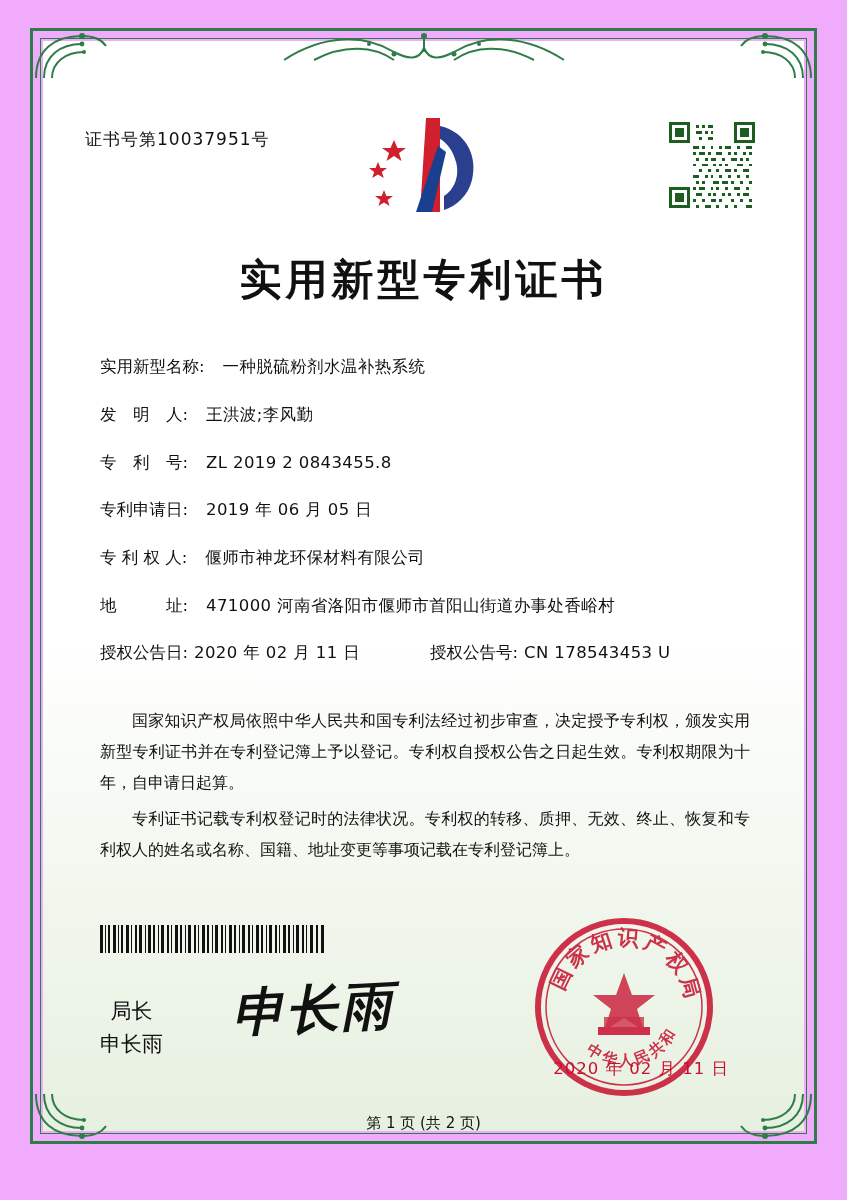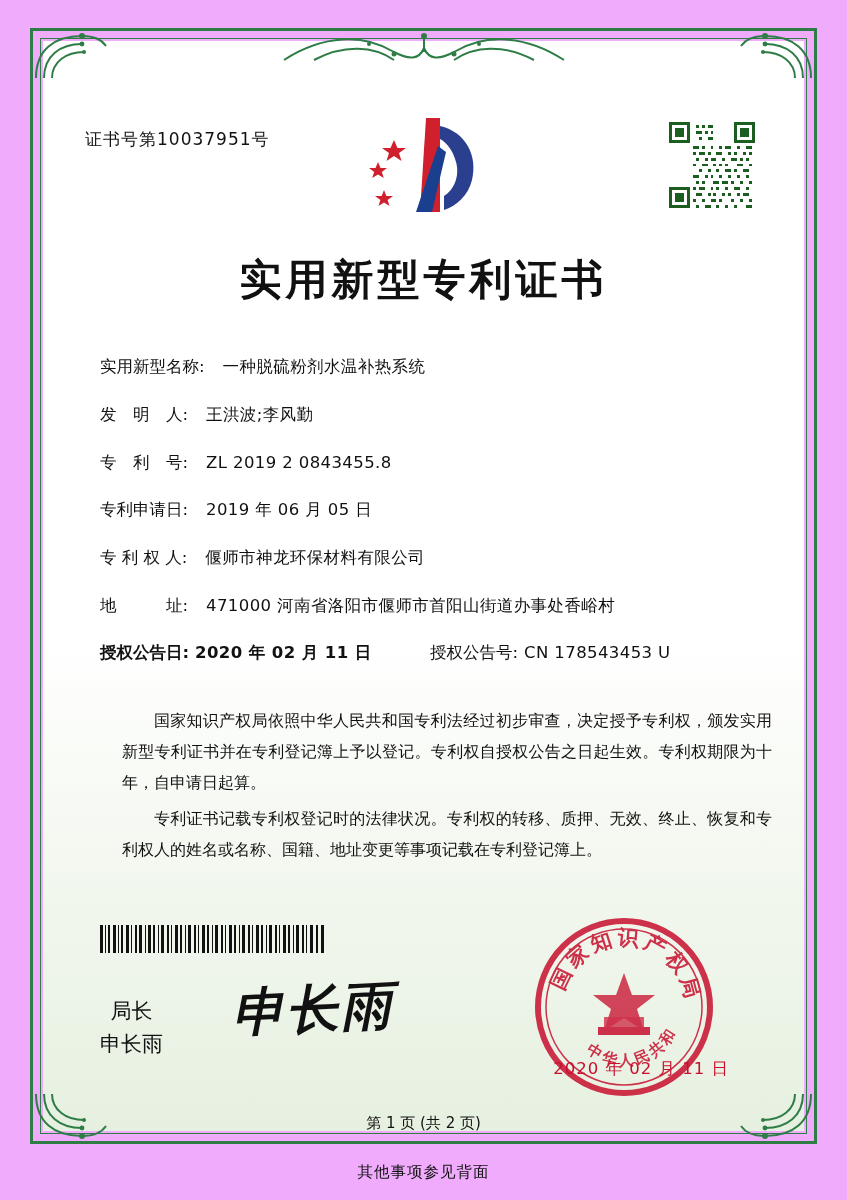--- a/index.html
+++ b/index.html
@@ -98,30 +98,29 @@
     white-space:nowrap;
     letter-spacing:0px;
   }
   .f-val{
     margin-left:6px;
     flex:1 1 auto;
     letter-spacing:0.4px;
   }
   .row-split{display:flex;align-items:baseline;margin-bottom:23px;font-size:16.5px;color:#111;}
   .row-split .half{display:flex;align-items:baseline;}
-  .row-split .half.first{width:330px;font-weight:bold;}
+  .row-split .half.first{width:330px;}
   
   .paras{
     position:absolute;
     left:100px;top:705px;width:650px;
     font-size:16px;
     color:#111;
     line-height:1.95;
     text-align:justify;
-    margin-left:22px;
   }
   .paras p{margin:0 0 4px 0;text-indent:2em;}
   
   .barcode{
     position:absolute;
     left:100px;top:925px;
     width:225px;height:28px;
   }
   
   .sig-label{
@@ -506,15 +505,14 @@
         </text>
         <text font-size="15" font-weight="bold" fill="#c8102e" font-family="'DejaVu Serif','Liberation Serif',serif" letter-spacing="3">
           <textPath href="#sealBottom" startOffset="18%">中华人民共和国</textPath>
         </text>
       </g>
     </svg>
   </div>
   <div class="seal-date">2020 年 02 月 11 日</div>
 
   <div class="page-num">第 1 页 (共 2 页)</div>
-  <div class="footer-note">其他事项参见背面</div>
 
 </div>
 
 </body></html>

